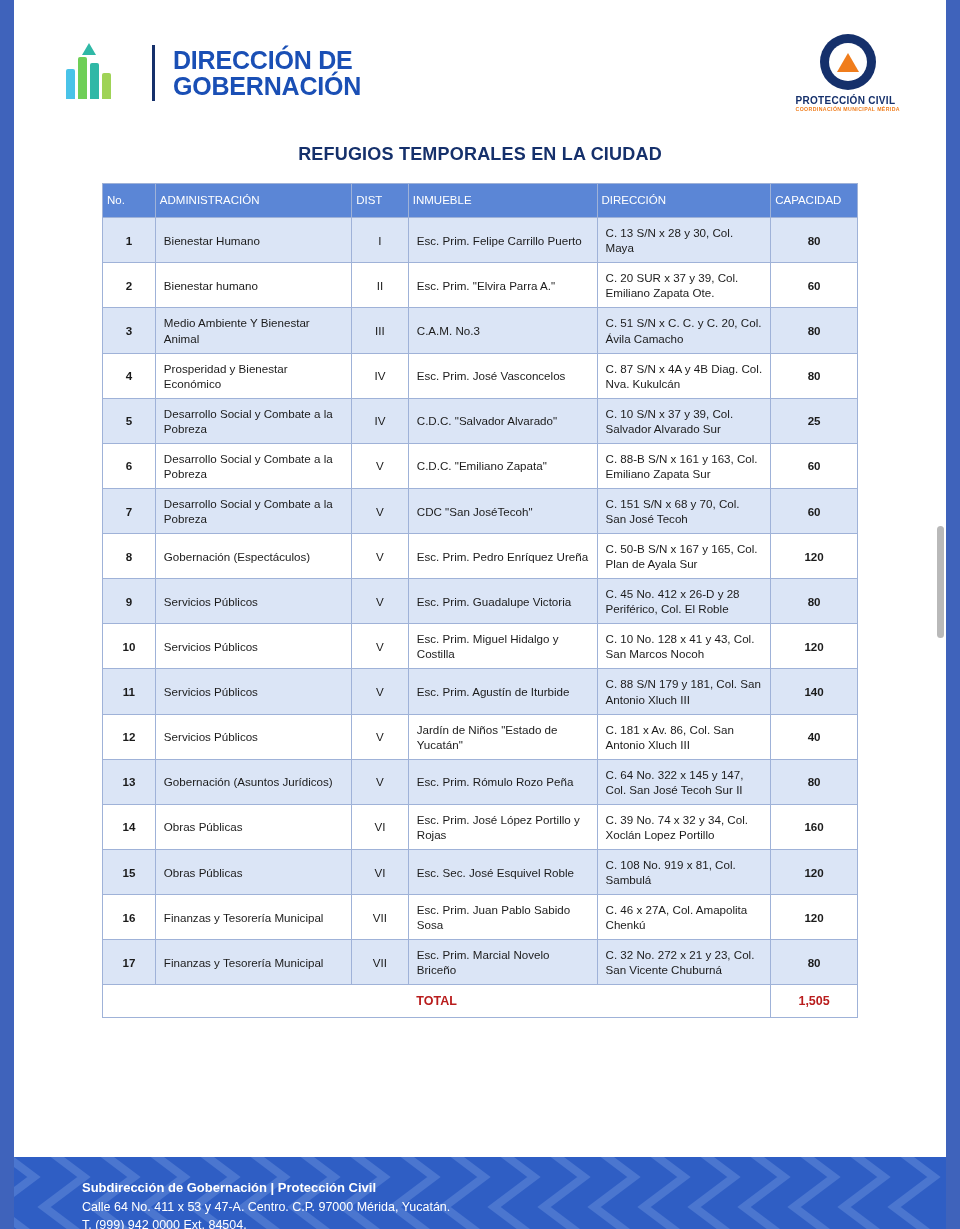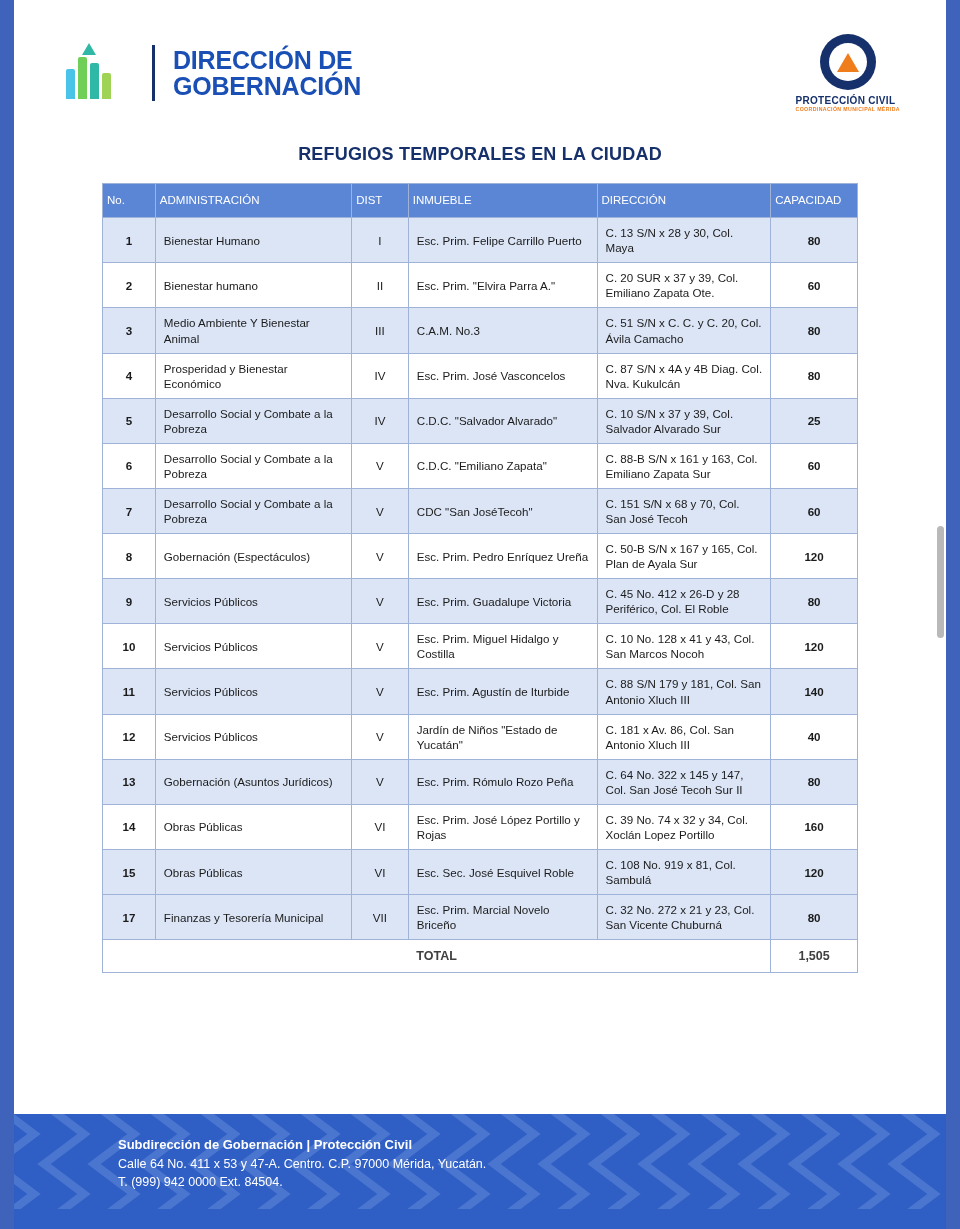--- a/index.html
+++ b/index.html
@@ -191,31 +191,30 @@
   .col-dist { width: 7.5%; }
   .col-inm { width: 25%; }
   .col-dir { width: 23%; }
   .col-cap { width: 11.5%; }
   tfoot td {
     background: #ffffff;
     font-size: 12.5px;
     font-weight: bold;
     text-align: center;
     padding: 9px 4px;
-    color: #404040;
+    color: #b91c1c;
   }
 
   
   .footer {
     position: absolute;
     left: 0; right: 0; bottom: 0;
-    height: 115px;
+    height: 72px;
     background: #2f5ec4;
     overflow: hidden;
-    padding-left: 36px;
   }
   .footer .chev {
     position: absolute;
     inset: 0;
     opacity: 0.45;
   }
   .footer-text {
     position: relative;
     padding: 22px 0 0 68px;
     color: #ffffff;
@@ -421,20 +420,29 @@
 Col. Xoclán Lopez Portillo</td>
               <td class="c-cap">160</td>
             </tr>
             <tr class="odd">
               <td class="c-no">15</td>
               <td>Obras Públicas</td>
               <td class="c-dist">VI</td>
               <td>Esc. Sec. José Esquivel Roble</td>
               <td>C. 108 No. 919 x 81,
 Col. Sambulá</td>
+              <td class="c-cap">120</td>
+            </tr>
+            <tr class="even">
+              <td class="c-no">16</td>
+              <td>Finanzas y Tesorería Municipal</td>
+              <td class="c-dist">VII</td>
+              <td>Esc. Prim. Juan Pablo Sabido Sosa</td>
+              <td>C. 46 x 27A,
+Col. Amapolita Chenkú</td>
               <td class="c-cap">120</td>
             </tr>
             <tr class="odd">
               <td class="c-no">17</td>
               <td>Finanzas y Tesorería Municipal</td>
               <td class="c-dist">VII</td>
               <td>Esc. Prim. Marcial Novelo Briceño</td>
               <td>C. 32 No. 272 x 21 y 23,
 Col. San Vicente Chuburná</td>
               <td class="c-cap">80</td>

